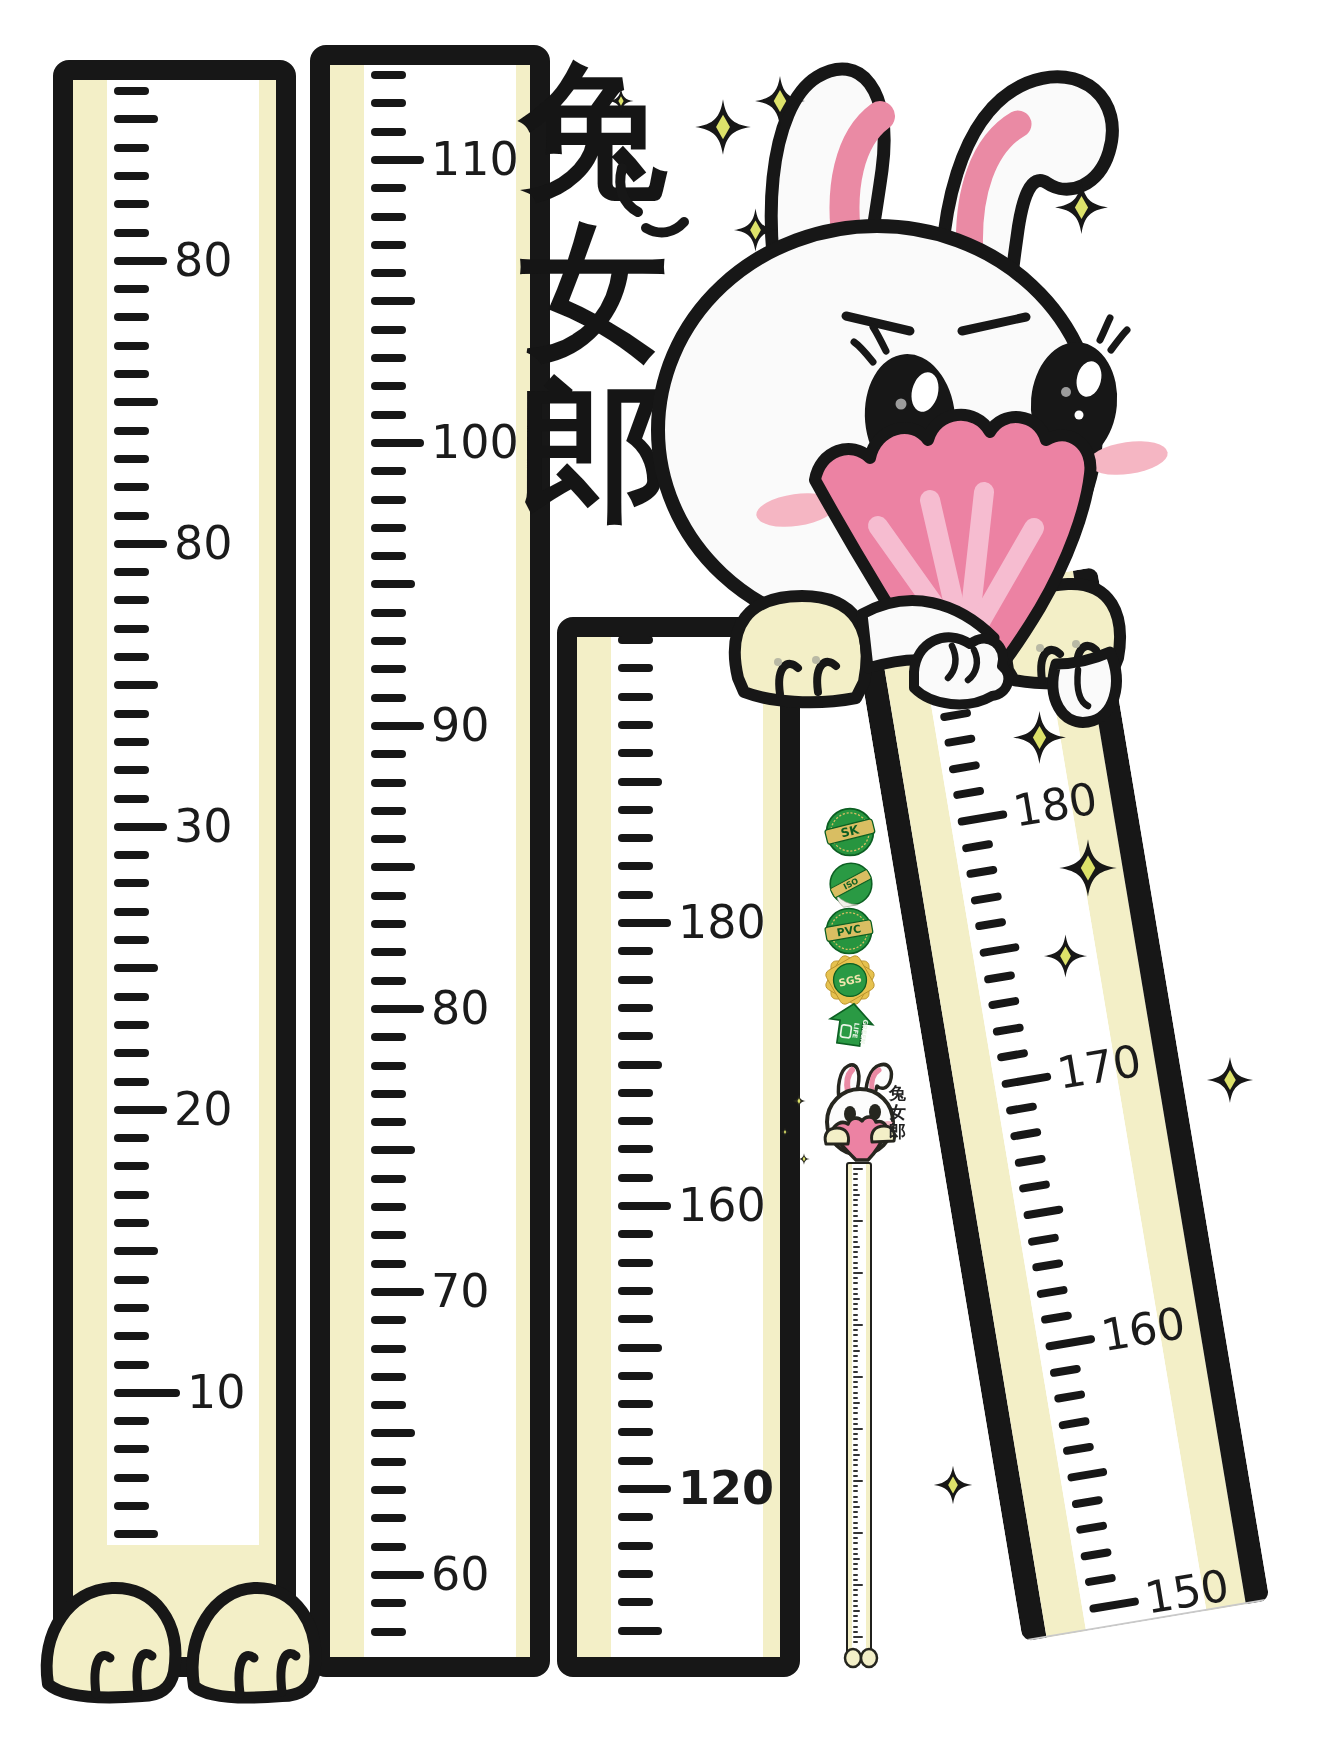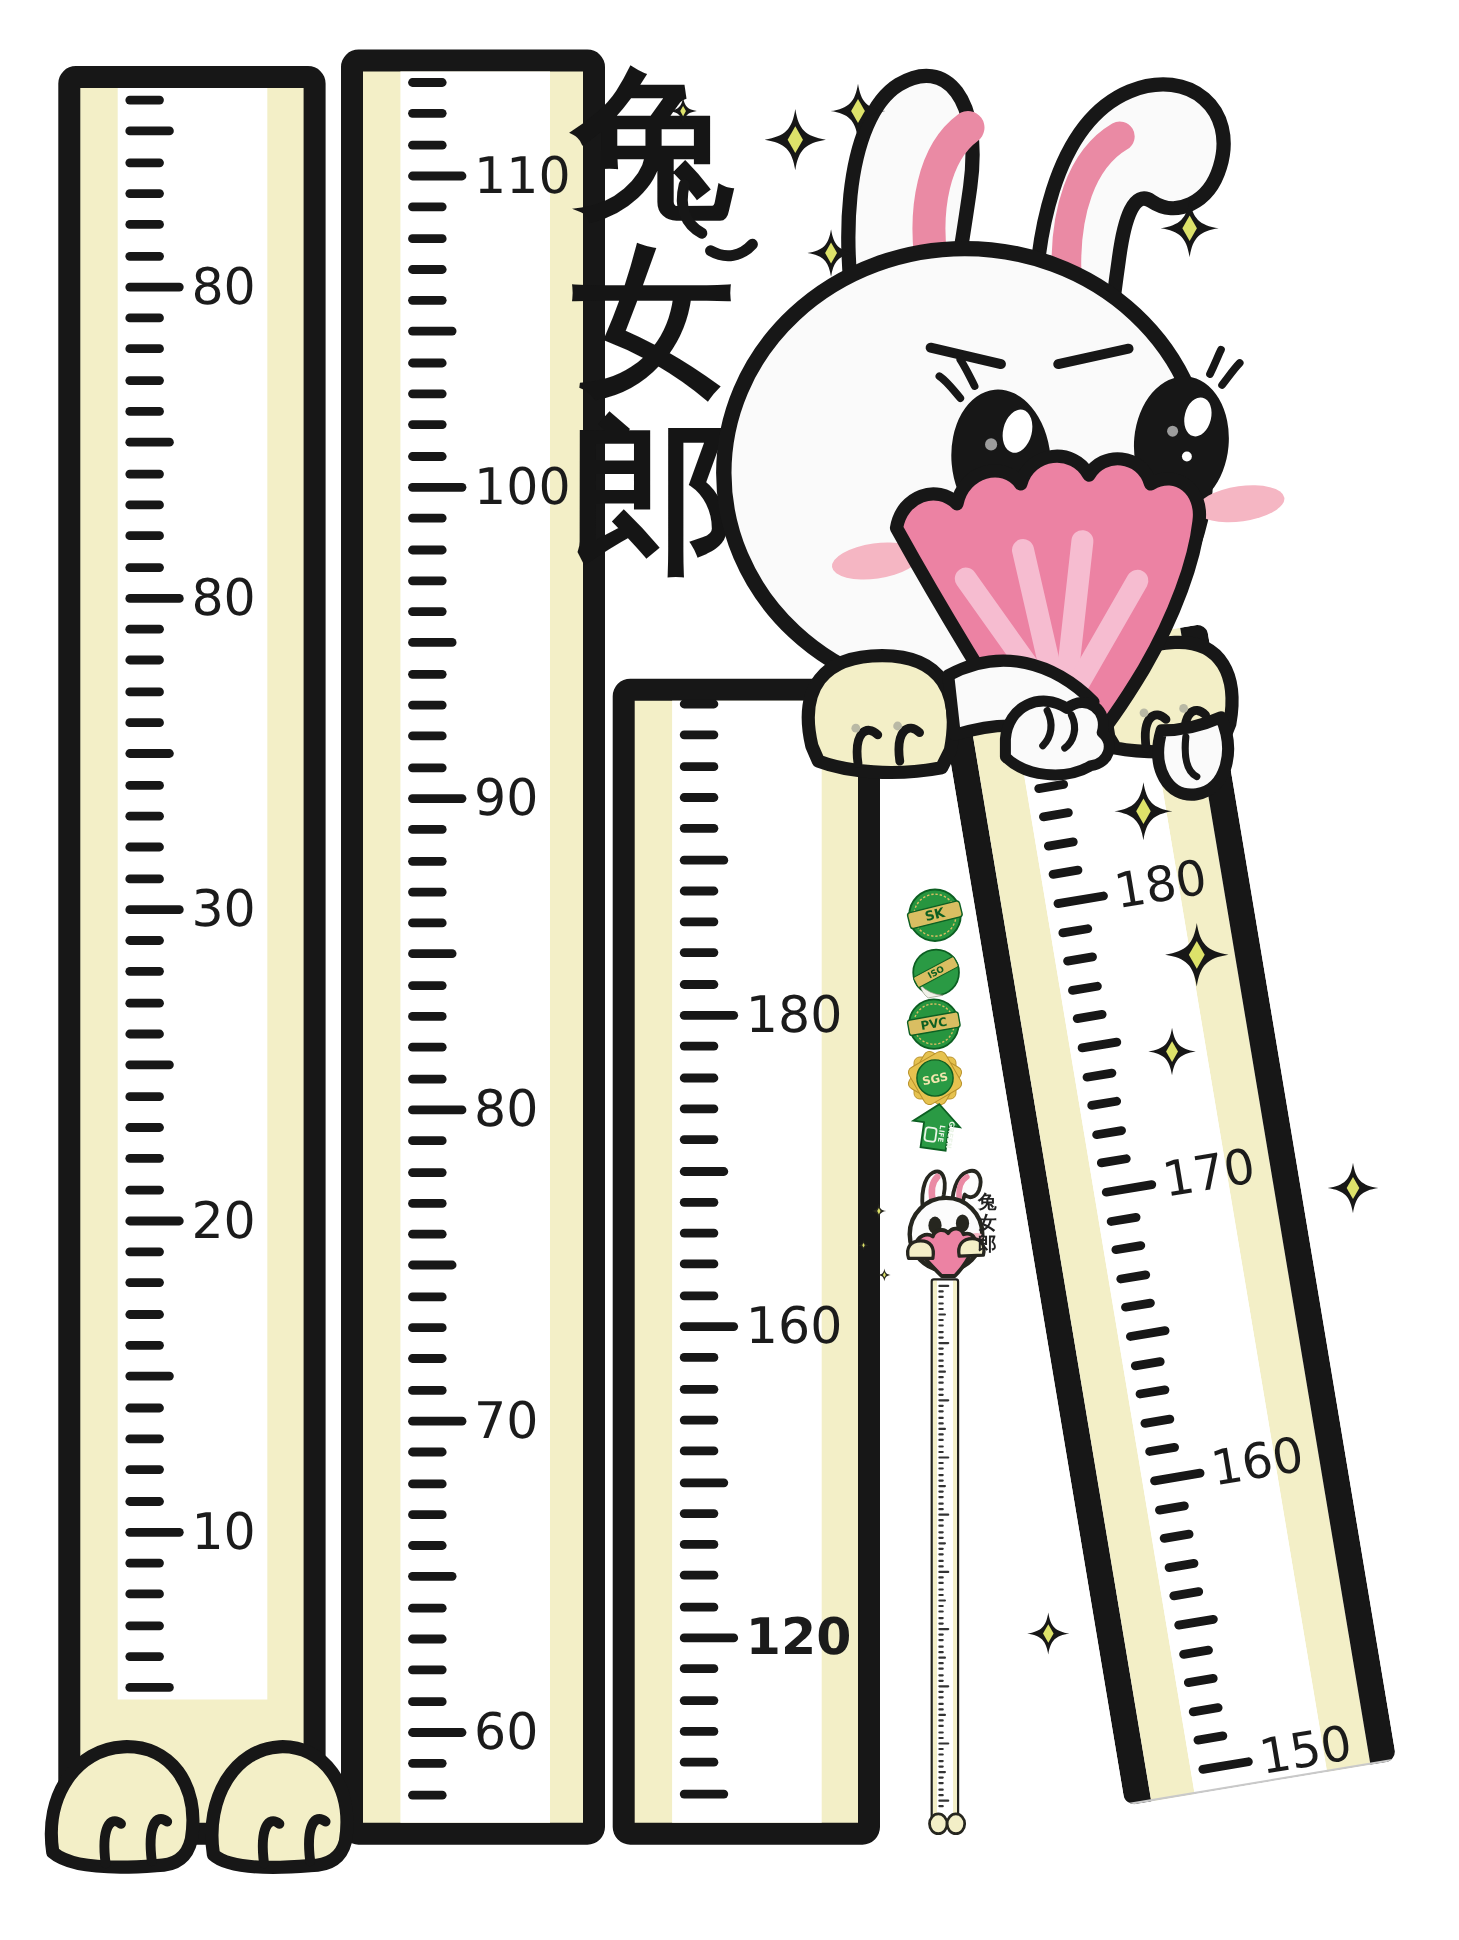--- a/index.html
+++ b/index.html
@@ -2,21 +2,21 @@
 <html><head>
 <meta charset="utf-8">
 <style>
   html,body{margin:0;padding:0;background:#fff}
   .stage{position:relative;width:1326px;height:1764px;background:#fff;overflow:hidden;
          font-family:"DejaVu Sans",sans-serif;color:#171717}
   svg{position:absolute;overflow:visible}
 
   
   .ruler{position:absolute;background:#f3efc7;border:20px solid #171717;border-radius:16px;box-sizing:border-box;z-index:1}
-  .ruler .w{position:absolute;left:34px;width:136px;top:0;bottom:0;background:#fff}
+  .ruler .w{position:absolute;left:34px;width:152px;top:0;bottom:0;background:#fff}
   .scale{position:absolute;inset:0}
   .scale .tick{position:absolute;left:7px;height:8px;background:#171717;border-radius:4px;transform:translateY(-50%)}
   .scale .minor{width:35px}
   .scale .half{width:44px}
   .scale .major{width:53px}
   .scale .tlabel{position:absolute;left:calc(100% + 7px);top:50%;transform:translateY(-52%);
                  font-size:46px;line-height:1;color:#1b1b1b;white-space:nowrap}
 
   
   .r4{position:absolute;left:850px;top:608px;width:250px;height:1048px;display:flex;
@@ -104,21 +104,21 @@
           </div>
           <div class="tick minor" style="top: 1058.1px;"></div>
           <div class="tick minor" style="top: 1086.4px;"></div>
           <div class="tick minor" style="top: 1114.7px;"></div>
           <div class="tick minor" style="top: 1143px;"></div>
           <div class="tick half" style="top: 1171.3px;"></div>
           <div class="tick minor" style="top: 1199.6px;"></div>
           <div class="tick minor" style="top: 1227.9px;"></div>
           <div class="tick minor" style="top: 1256.2px;"></div>
           <div class="tick minor" style="top: 1284.5px;"></div>
-          <div class="tick major" style="top: 1312.8px;">
+          <div class="tick major" style="top: 1312.8px; padding-left: 13px;">
             <span class="tlabel">10</span>
           </div>
           <div class="tick minor" style="top: 1341.1px;"></div>
           <div class="tick minor" style="top: 1369.4px;"></div>
           <div class="tick minor" style="top: 1397.7px;"></div>
           <div class="tick minor" style="top: 1426px;"></div>
           <div class="tick half" style="top: 1454.3px;"></div>
         </div>
     </div>
   </div>

